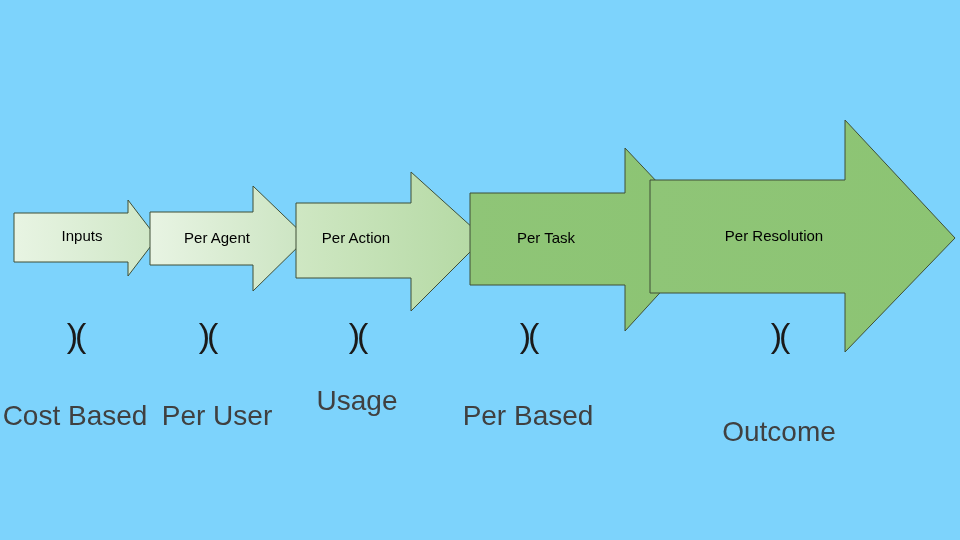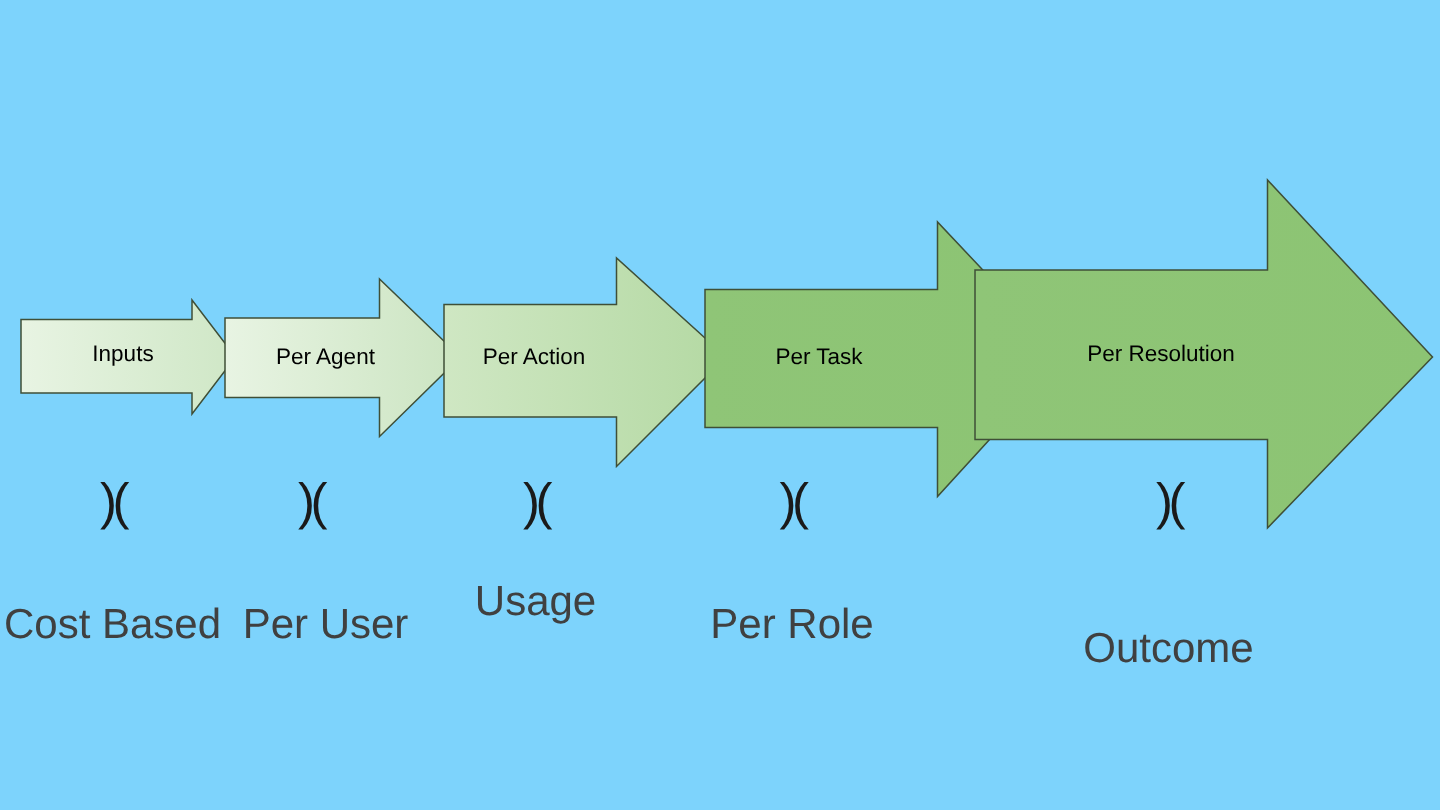--- a/index.html
+++ b/index.html
@@ -112,16 +112,16 @@
 
   <div class="brace" style="left:75px; top:318px;">)(</div>
   <div class="brace" style="left:207px; top:318px;">)(</div>
   <div class="brace" style="left:357px; top:318px;">)(</div>
   <div class="brace" style="left:528px; top:318px;">)(</div>
   <div class="brace" style="left:779px; top:318px;">)(</div>
 
   <div class="bottom-label" style="left:75px; top:402px;">Cost Based</div>
   <div class="bottom-label" style="left:217px; top:402px;text-align:center;">Per User</div>
   <div class="bottom-label" style="left:357px; top:387px;">Usage</div>
-  <div class="bottom-label" style="left:528px; top:402px;">Per Role</div>
+  <div class="bottom-label" style="left:528px; top:402px;">Per Based</div>
   <div class="bottom-label" style="left:779px; top:418px;">Outcome</div>
 
 </div>
 
 </body></html>

